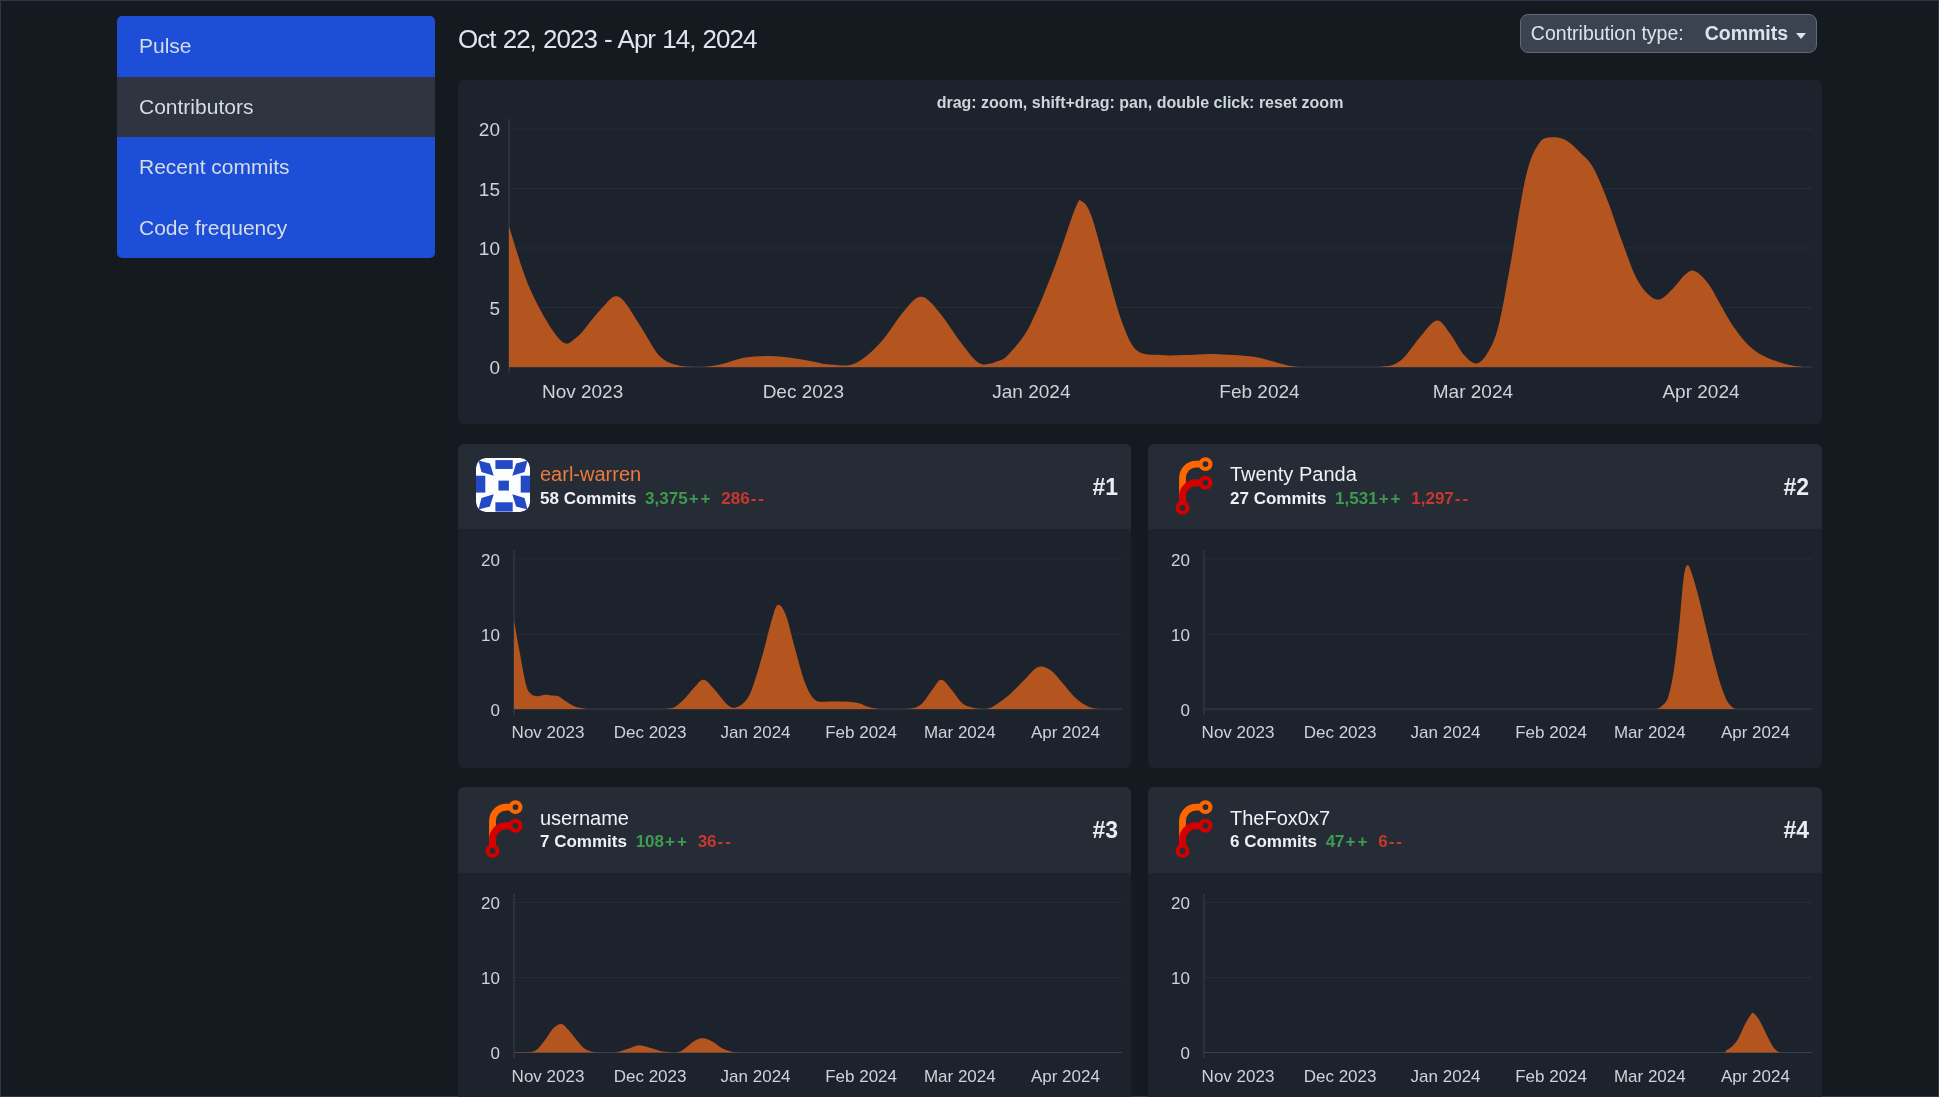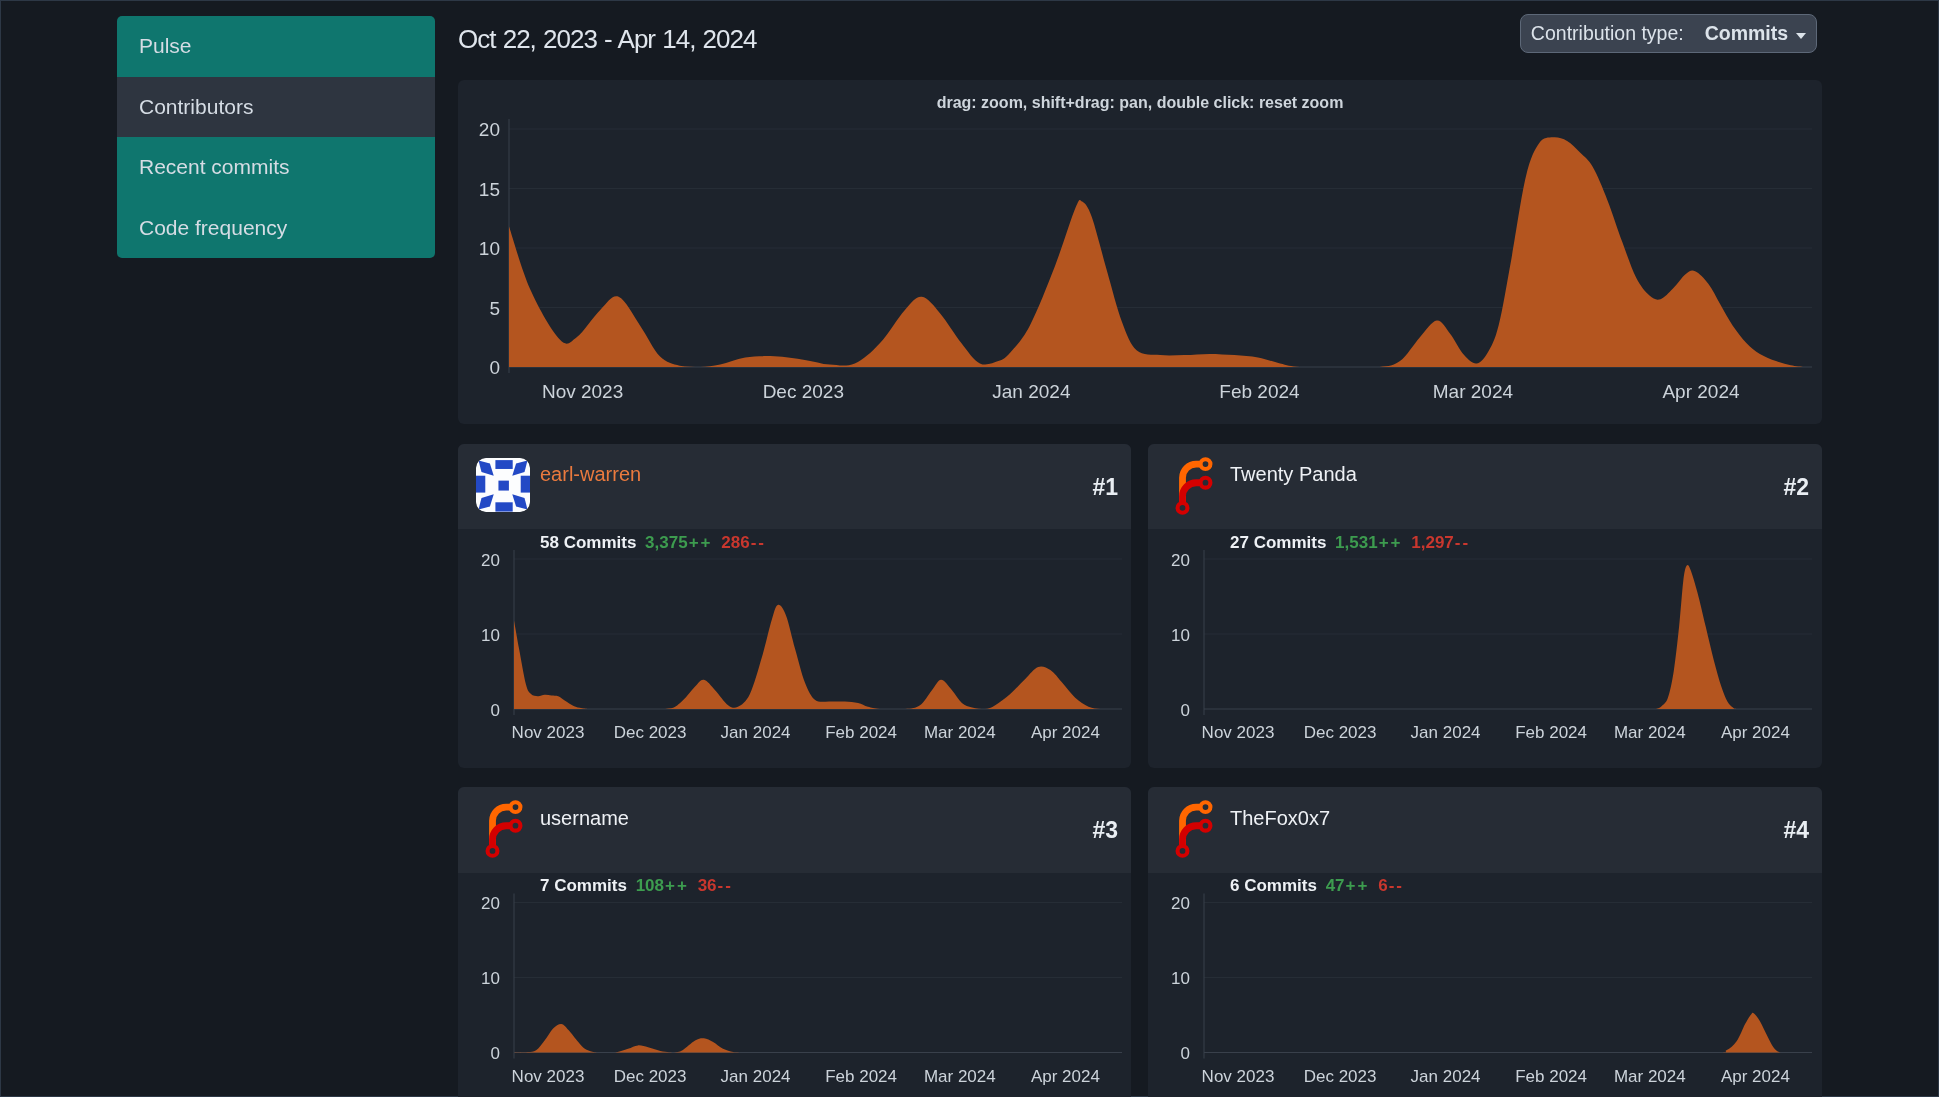--- a/index.html
+++ b/index.html
@@ -1,37 +1,37 @@
 <!DOCTYPE html>
 <html><head><meta charset="utf-8">
 <style>
 * { margin:0; padding:0; box-sizing:border-box; }
 html,body { width:1939px; height:1097px; overflow:hidden; }
 body { background:#151a21; font-family:"Liberation Sans",sans-serif; position:relative;
   box-shadow: inset 0 0 0 1px #2d3846; }
 .menu { position:absolute; left:117px; top:16px; width:318px; height:242px;
-  background:#0f766e; border-radius:5px; overflow:hidden; }
+  background:#1d4ed8; border-radius:5px; overflow:hidden; }
 .menu .it { height:60.5px; line-height:60.5px; padding-left:22px; font-size:21px; color:#d5dce4; }
 .menu .it.sel { background:#2e3540; }
 h2 { position:absolute; left:458px; top:24px; font-size:26px; font-weight:400; color:#dfe5ec;
   letter-spacing:-1px; word-spacing:1px; }
 .btn { position:absolute; left:1520px; top:14px; width:297px; height:39px; background:#3b4350;
   border:1px solid #5d6878; border-radius:8px; color:#dce3ea; font-size:19.5px;
   display:flex; align-items:center; justify-content:center; }
 .btn b { margin-left:21px;text-align:right; }
 .caret { display:inline-block; margin-left:8px; width:0; height:0; border-left:5.5px solid transparent;
   border-right:5.5px solid transparent; border-top:6.5px solid #dce3ea; transform:translateY(2px); }
 .panel { position:absolute; left:458px; top:80px; width:1364px; height:344px; background:#1d232c;
   border-radius:6px; }
 .hint { position:absolute; left:458px; top:94px; width:1364px; text-align:center; font-size:16px;
   font-weight:bold; color:#ced5dc; }
 .card { position:absolute; background:#1d232c; border-radius:6px; overflow:hidden; }
 .chead { position:relative; height:85.5px; background:#262c35; }
 .nm { position:absolute; left:82px; top:19.5px; font-size:20px; }
-.cm { position:absolute; left:82px; top:45px; font-size:17px; font-weight:bold;margin-top:44px; }
+.cm { position:absolute; left:82px; top:45px; font-size:17px; font-weight:bold; }
 .cm .w { color:#eef1f5; }
 .cm .g { color:#3d9c4f; margin-left:4px; }
 .cm .r { color:#c9372e; margin-left:4px; }
 .cm .pm { letter-spacing:2px; margin-left:1px; }
 .rank { position:absolute; right:13px; top:30px; font-size:23px; font-weight:bold; color:#e9eef3; }
 text { font-family:"Liberation Sans",sans-serif; }
 </style></head>
 <body>
 <div class="menu">
 <div class="it">Pulse</div>

